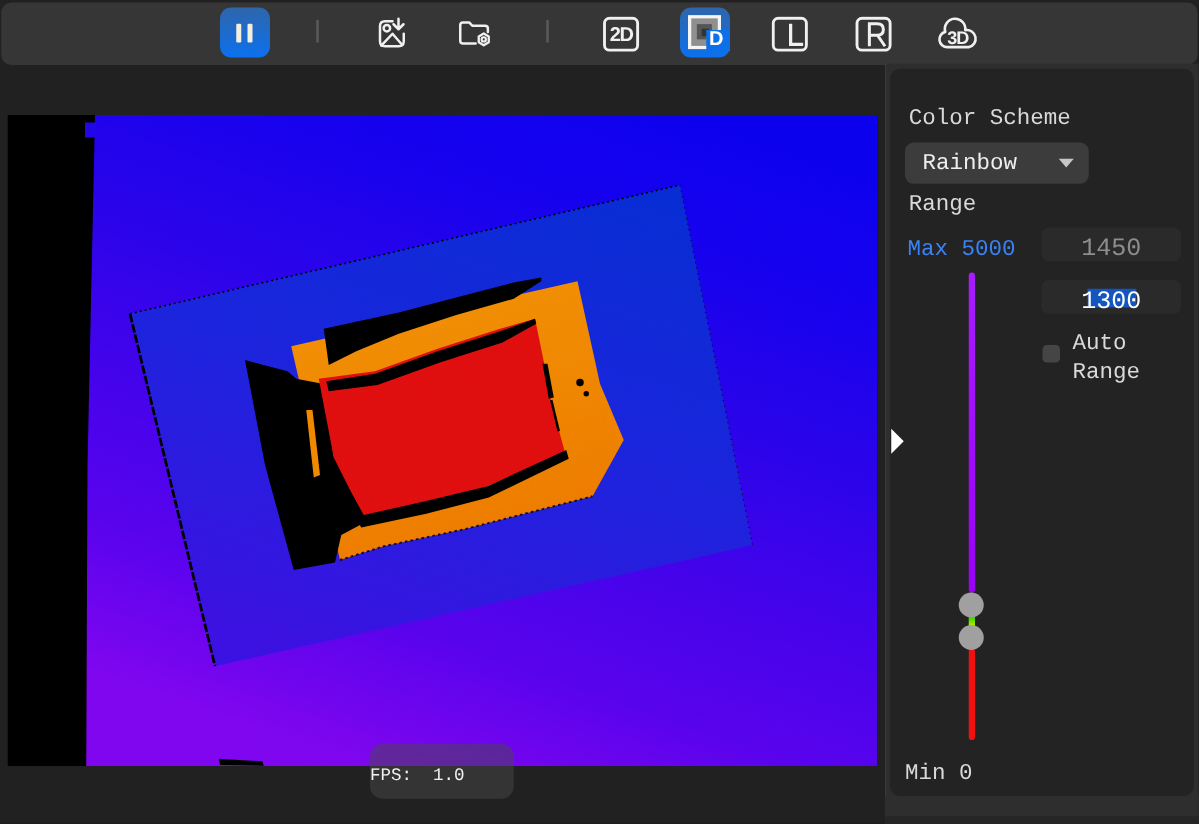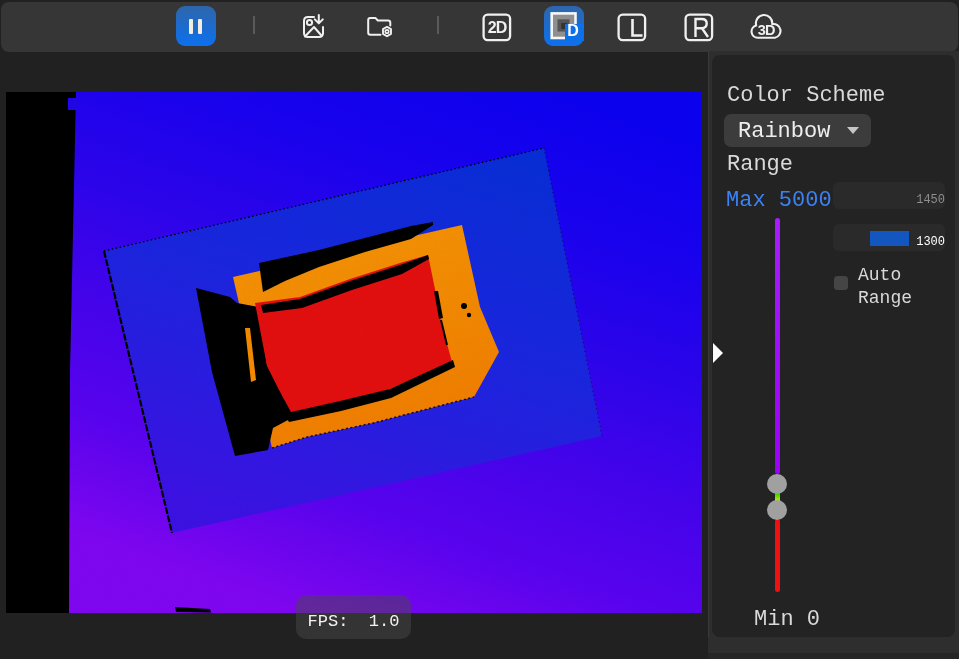--- a/index.html
+++ b/index.html
@@ -4,24 +4,24 @@
 <style>
   html,body{margin:0;padding:0;width:959px;height:659px;background:#212121;overflow:hidden;}
   *{box-sizing:border-box;}
   .abs{position:absolute;}
   body{position:relative;font-family:"Liberation Mono",monospace;}
   #toolbar{left:1px;top:2px;width:957px;height:49.5px;background:#363636;border-radius:8px;}
   .tbtn{position:absolute;border-radius:9px;background:linear-gradient(180deg,#2e66ab,#0c70ee);}
   .sep{position:absolute;width:1.5px;background:#5a5a5a;}
   #rightcol{left:708px;top:51px;width:251px;height:608px;background:#2e2e2e;border-left:1px solid #3a3a3a;}
   #panel{left:712px;top:55px;width:243px;height:582px;background:#232323;border-radius:8px;}
-  .ptxt{position:absolute;color:#d9d9d9;font-size:22px;line-height:17.5px;white-space:pre;}
+  .ptxt{position:absolute;color:#d9d9d9;font-size:18px;line-height:17.5px;white-space:pre;}
   #dropdown{left:724px;top:114px;width:147px;height:33px;background:#3c3c3c;border-radius:7px;}
-  .inp{position:absolute;left:833px;width:112px;height:27px;background:#2a2a2a;border-radius:6px;color:#8e8e8e;font-size:12px;text-align:right;line-height:36px;}
-  #fps{left:296px;top:595px;width:115px;height:44px;background:rgba(72,72,72,0.5);border-radius:10px;color:#f2f2f2;font-size:17px;text-align:center;line-height:53px;white-space:pre;}
+  .inp{position:absolute;left:833px;width:112px;height:27px;background:#2a2a2a;border-radius:6px;color:#8e8e8e;font-size:20px;text-align:center;line-height:36px;}
+  #fps{left:296px;top:595px;width:115px;height:44px;background:rgba(72,72,72,0.5);border-radius:10px;color:#f2f2f2;font-size:14px;line-height:53px;white-space:pre;}
 </style>
 </head>
 <body>
 
 <div id="toolbar" class="abs"></div>
 <div class="tbtn" style="left:176px;top:6px;width:39.5px;height:39.5px;"></div>
 <div class="abs" style="left:189.3px;top:18.6px;width:3.7px;height:15px;background:#f4eedd;border-radius:1px;"></div>
 <div class="abs" style="left:198.2px;top:18.6px;width:3.7px;height:15px;background:#f4eedd;border-radius:1px;"></div>
 <div class="sep" style="left:253.3px;top:15.5px;height:18.5px;"></div>
 <div class="sep" style="left:437.2px;top:15.5px;height:18.5px;"></div>
@@ -139,18 +139,18 @@
 <div class="inp abs" style="top:224px;background:none;color:#ffffff;">1300</div>
 <div class="abs" style="left:834px;top:276px;width:14px;height:14px;background:#454545;border-radius:3.5px;"></div>
 <div class="ptxt" style="left:858px;top:264px;font-size:18px;line-height:23.4px;">Auto
 Range</div>
 
 <div class="abs" style="left:775px;top:218px;width:5px;height:256px;background:linear-gradient(180deg,#a81cff,#9a00f8);border-radius:2.5px;"></div>
 <div class="abs" style="left:775px;top:493px;width:5px;height:8px;background:linear-gradient(180deg,#1ed400,#c8e800);"></div>
 <div class="abs" style="left:775px;top:519px;width:5px;height:73px;background:#f01010;border-radius:2.5px;"></div>
 <div class="abs" style="left:767px;top:474px;width:20px;height:20px;background:#a0a0a0;border-radius:50%;"></div>
 <div class="abs" style="left:767px;top:500px;width:20px;height:20px;background:#a0a0a0;border-radius:50%;"></div>
-<div class="ptxt" style="left:754px;top:610.5px;text-align:center;">Min 0</div>
+<div class="ptxt" style="left:724px;top:610.5px;text-align:center;">Min 0</div>
 
 <div class="abs" style="left:713px;top:343px;width:0;height:0;border-top:10px solid transparent;border-bottom:10px solid transparent;border-left:10.5px solid #ffffff;"></div>
 
 <div class="abs" style="left:708px;top:637px;width:251px;height:16px;background:#2e2e2e;"></div>
 <div class="abs" style="left:708px;top:653px;width:251px;height:6px;background:#262626;"></div>
 
 </body></html>

